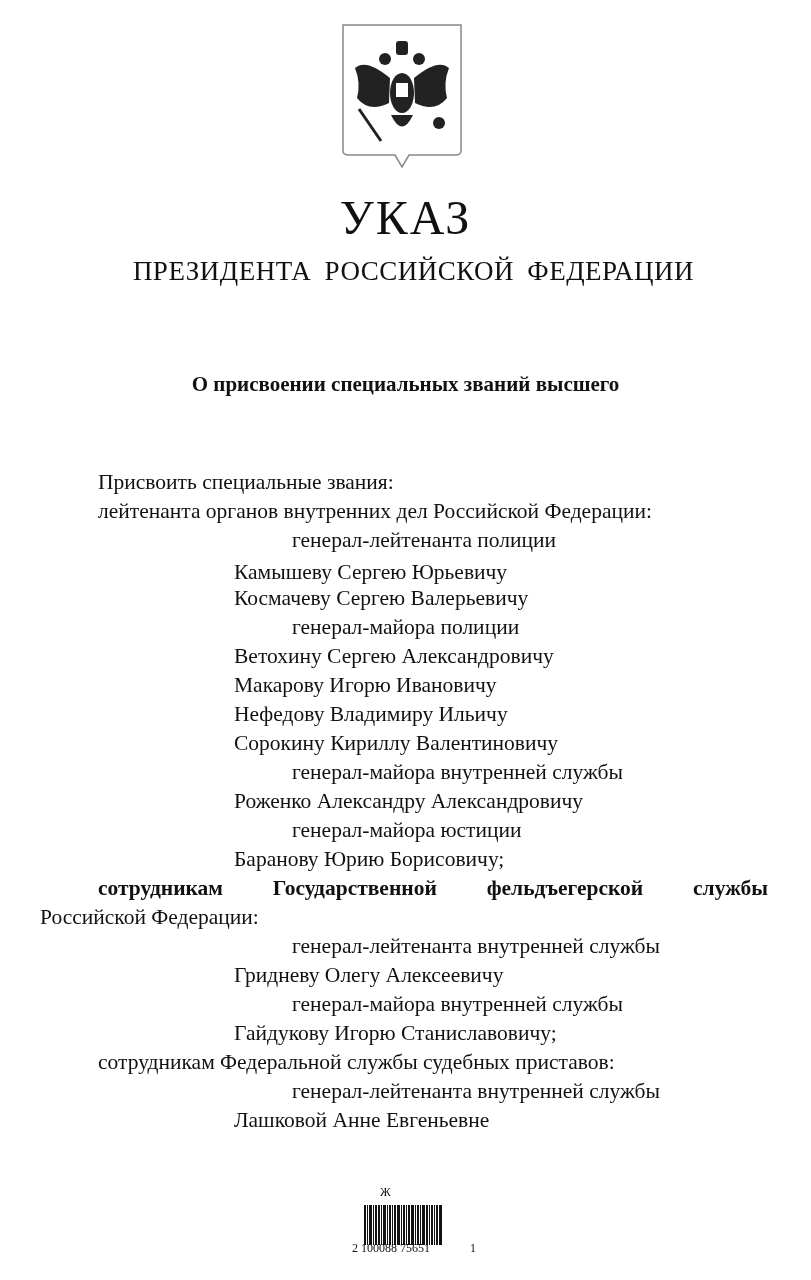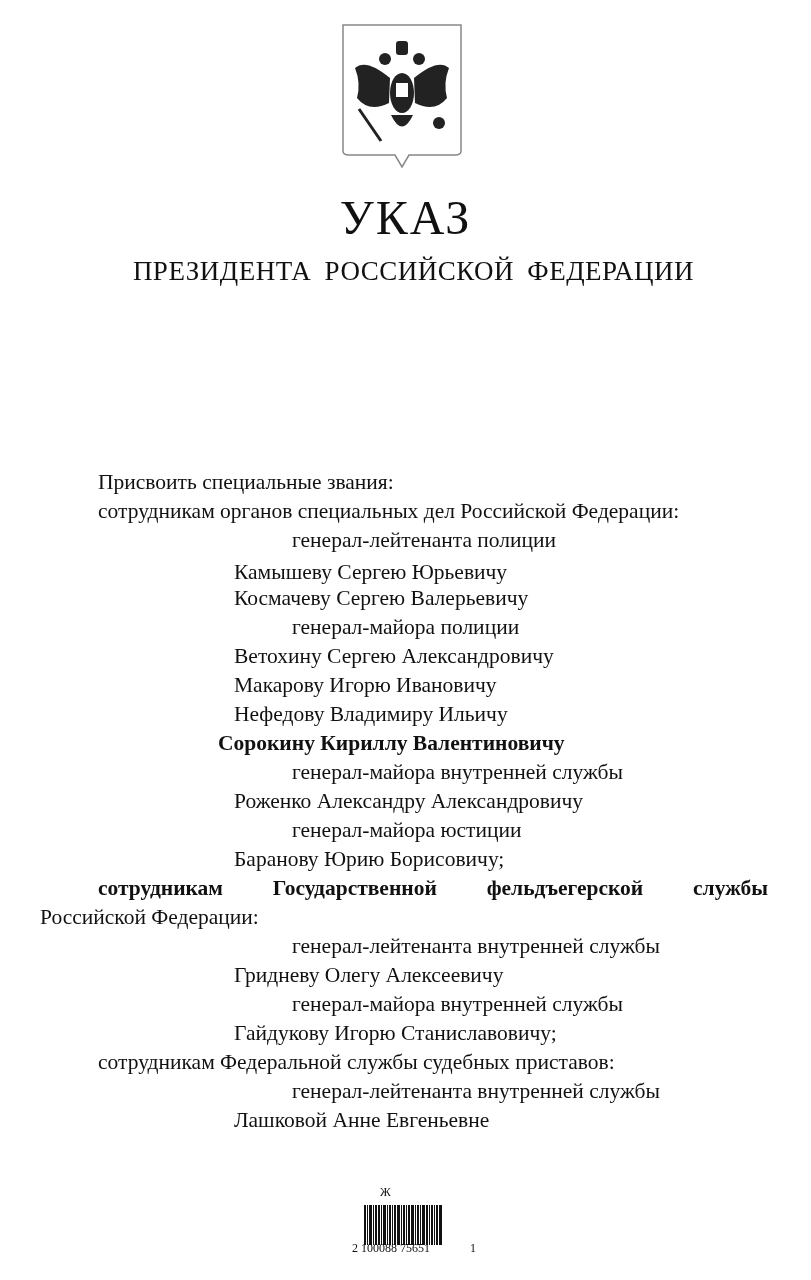--- a/index.html
+++ b/index.html
@@ -35,32 +35,33 @@
   </g>
   <g fill="#fff">
     <rect x="55" y="60" width="12" height="14"></rect>
   </g>
 </svg>
 
 <div class="title">УКАЗ</div>
 <div class="subtitle">ПРЕЗИДЕНТА РОССИЙСКОЙ ФЕДЕРАЦИИ</div>
 
 <div class="heading">
+  <div>О присвоении специальных званий высшего</div>
 </div>
 
 <div class="line" style="left:98px; top:468px;">Присвоить специальные звания:</div>
-<div class="line" style="left:98px; top:497px;">сотрудникам органов специальных дел Российской Федерации:</div>
+<div class="line" style="left:98px; top:497px;">лейтенанта органов внутренних дел Российской Федерации:</div>
 <div class="line" style="left:292px; top:526px;">генерал-лейтенанта полиции</div>
 <div class="line" style="left:234px; top:558px;">Камышеву Сергею Юрьевичу</div>
 <div class="line" style="left:234px; top:584px;">Космачеву Сергею Валерьевичу</div>
 <div class="line" style="left:292px; top:613px;">генерал-майора полиции</div>
 <div class="line" style="left:234px; top:642px;">Ветохину Сергею Александровичу</div>
 <div class="line" style="left:234px; top:671px;">Макарову Игорю Ивановичу</div>
 <div class="line" style="left:234px; top:700px;">Нефедову Владимиру Ильичу</div>
-<div class="line" style="left:218px; top:729px;font-weight:bold;">Сорокину Кириллу Валентиновичу</div>
+<div class="line" style="left:234px; top:729px;">Сорокину Кириллу Валентиновичу</div>
 <div class="line" style="left:292px; top:758px;">генерал-майора внутренней службы</div>
 <div class="line" style="left:234px; top:787px;">Роженко Александру Александровичу</div>
 <div class="line" style="left:292px; top:816px;">генерал-майора юстиции</div>
 <div class="line" style="left:234px; top:845px;">Баранову Юрию Борисовичу;</div>
 <div class="justified" style="top:874px;">сотрудникам Государственной фельдъегерской службы</div>
 <div class="line" style="left:40px; top:903px;">Российской Федерации:</div>
 <div class="line" style="left:292px; top:932px;">генерал-лейтенанта внутренней службы</div>
 <div class="line" style="left:234px; top:961px;">Гридневу Олегу Алексеевичу</div>
 <div class="line" style="left:292px; top:990px;">генерал-майора внутренней службы</div>
 <div class="line" style="left:234px; top:1019px;">Гайдукову Игорю Станиславовичу;</div>

